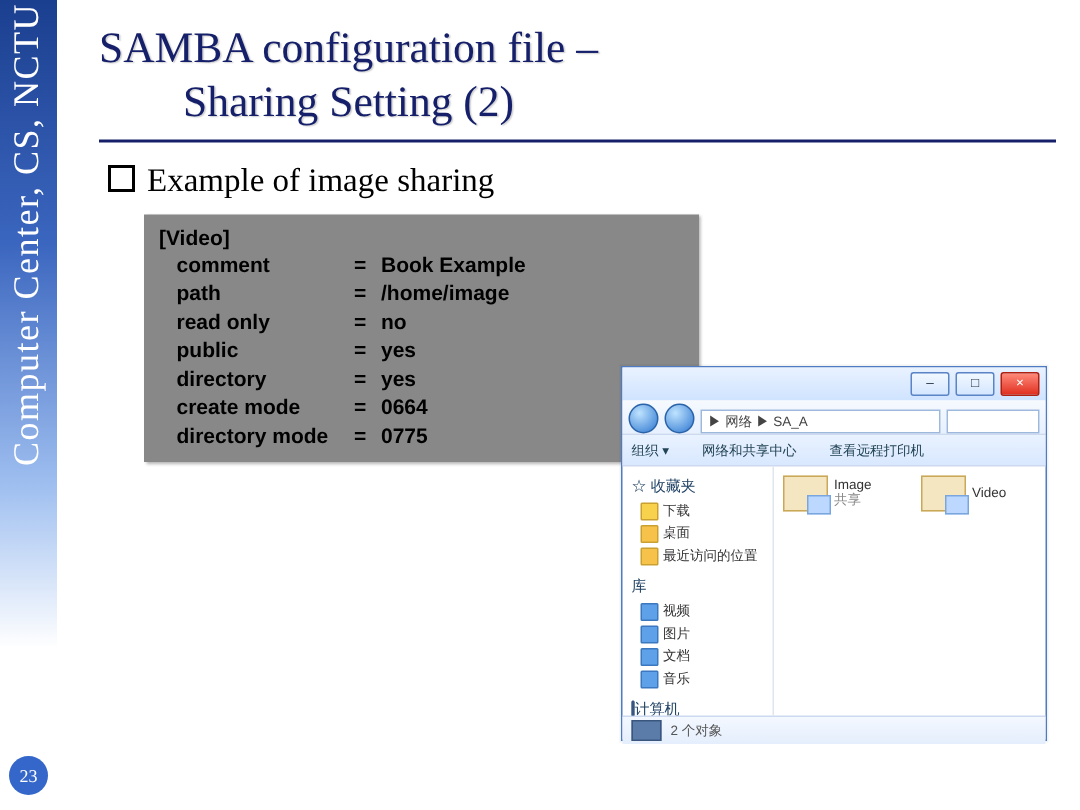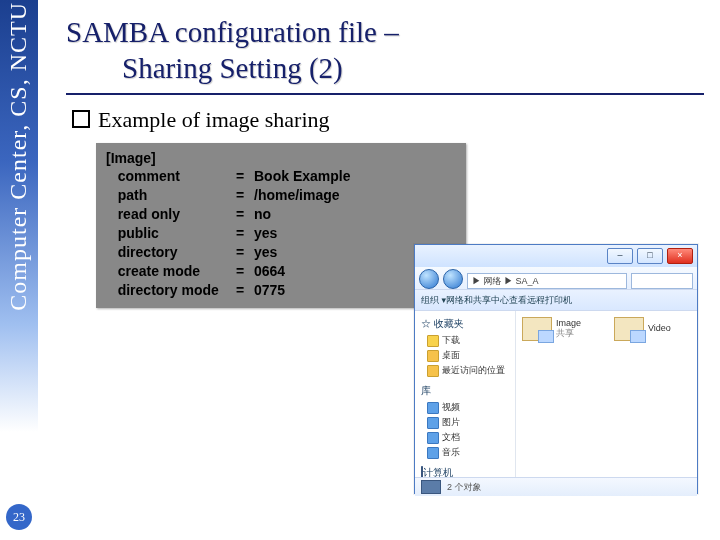--- a/index.html
+++ b/index.html
@@ -18,21 +18,21 @@
 .codebox .k{width:130px;white-space:pre}
 .codebox .e{width:18px}
 .win{position:absolute;right:22px;top:244px;width:282px;height:248px;border:1px solid #4d7bc4;background:#fff;font-family:"Microsoft YaHei","Segoe UI",Arial,sans-serif;font-size:10px;color:#333;box-shadow:0 0 0 1px rgba(0,0,0,.05)}
 .win .titlebar{height:22px;background:linear-gradient(#e9f2ff,#cfe3ff);display:flex;align-items:center;justify-content:flex-end;padding:0 4px;gap:4px}
 .win .tbtn{width:24px;height:14px;border:1px solid #5a84c6;background:linear-gradient(#f2f8ff,#d4e6ff);border-radius:2px;font-size:9px;line-height:12px;text-align:center;color:#234}
 .win .tbtn.close{background:linear-gradient(#ff8a7a,#e03020);color:#fff;border-color:#b02010}
 .win .addr{height:22px;background:linear-gradient(#f6faff,#e6f0ff);display:flex;align-items:flex-end;gap:4px;padding:0 4px;border-bottom:1px solid #cdd9ef}
 .win .nav{width:18px;height:18px;border-radius:50%;background:radial-gradient(circle at 35% 30%,#bfe3ff,#2d77d0);border:1px solid #2a63a8}
 .win .addrfield{flex:1;height:14px;border:1px solid #9db8dd;background:#fff;font-size:9px;padding:0 4px;line-height:14px;color:#444;overflow:hidden;white-space:nowrap}
 .win .search{width:60px;height:14px;border:1px solid #9db8dd;background:#fff}
-.win .toolbar{height:20px;background:linear-gradient(#e9f2ff,#d9e8ff);border-bottom:1px solid #cdd9ef;display:flex;align-items:center;gap:0;padding:0 6px;font-size:9px;color:#245}
+.win .toolbar{height:20px;background:linear-gradient(#e9f2ff,#d9e8ff);border-bottom:1px solid #cdd9ef;display:flex;align-items:center;gap:22px;padding:0 6px;font-size:9px;color:#245}
 .win .body{display:flex;height:calc(100% - 22px - 22px - 20px - 18px)}
 .win .navpane{width:96px;border-right:1px solid #e0e6ef;padding:4px 2px;overflow:hidden}
 .win .grp{margin-bottom:6px}
 .win .grp .hd{font-size:10px;color:#246;margin:2px 0 2px 4px}
 .win .grp .it{display:flex;align-items:flex-end;gap:3px;font-size:9px;color:#333;padding:1px 0 1px 10px}
 .win .ic{width:10px;height:10px;background:#f6c24a;border:1px solid #caa030;border-radius:1px}
 .win .ic.star{background:#f8d24c}
 .win .ic.blue{background:#5ea1e8;border-color:#3b78c0}
 .win .ic.mon{background:#5b7ca8;border-color:#3a567e}
 .win .filepane{flex:1;padding:6px 6px;display:flex;flex-wrap:wrap;align-content:flex-start;gap:6px 22px}
@@ -56,21 +56,21 @@
     <span>SAMBA configuration file –</span>
     <span class="sub">Sharing Setting (2)</span>
   </h1>
   <hr class="rule">
 
   <p class="bullet-row">
     <span class="sq"></span><span>Example of image sharing</span>
   </p>
 
   <div class="codebox">
-    <div>[Image]</div>
+    <div>[Video]</div>
     <div class="row">
         <span class="k">   <span>comment</span></span>
         <span class="e">=</span>
         <span>Book Example</span>
       </div>
     <div class="row">
         <span class="k">   <span>path</span></span>
         <span class="e">=</span>
         <span>/home/image</span>
       </div>

